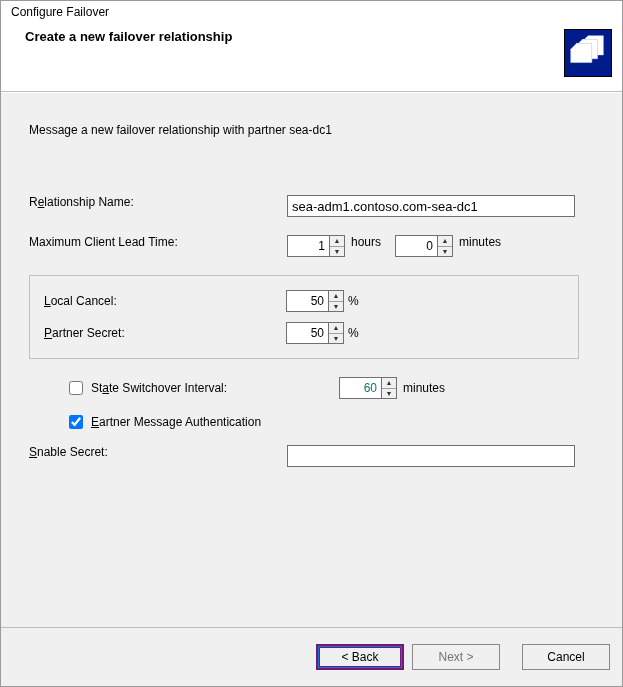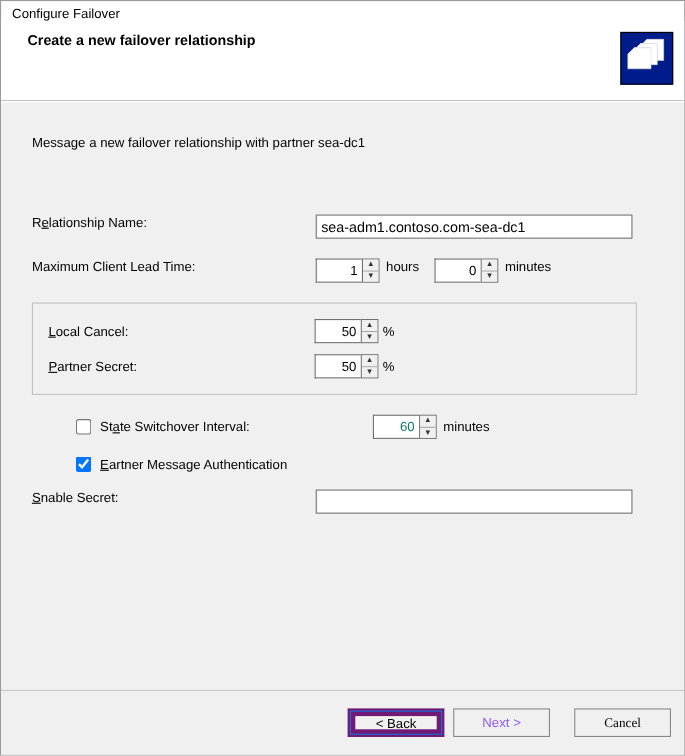--- a/index.html
+++ b/index.html
@@ -189,29 +189,29 @@
     min-width: 88px;
     height: 26px;
     border: 1px solid #888;
     background: #f0f0f0;
     font-family: inherit;
     font-size: 12px;
     cursor: pointer;
     padding: 0 10px;
   }
   .btn.focus {
-    border: 7px solid #701a75;
+    border: 4px solid #701a75;
     outline: 1px solid #1a6fd8;
     outline-offset: -3px;
   }
   .btn.disabled {
-    color: #8b5cf6;
+    color: #737373;
     cursor: default;
   }
-  .btn.cancel { margin-left: 14px; font-family: Liberation Serif, serif; }
+  .btn.cancel { margin-left: 14px; }
   .u { text-decoration: underline; }
   .pct { margin-left: 4px; }
 </style>
 </head>
 <body>
 
 <div class="window">
   <div class="titlebar">Configure Failover</div>
 
   <div class="header">

